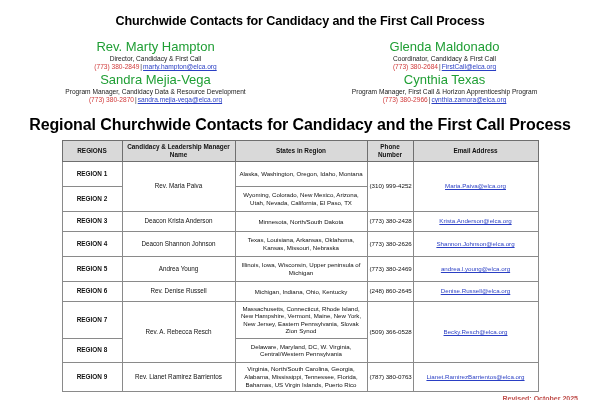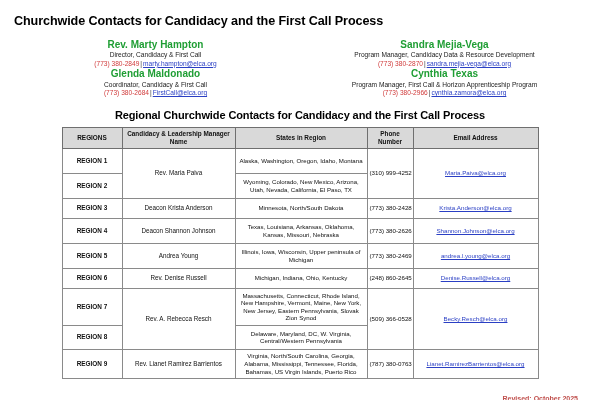--- a/index.html
+++ b/index.html
@@ -17,42 +17,43 @@
   .page {
     position: relative;
     width: 600px;
     height: 400px;
     box-sizing: border-box;
     padding: 0 14px;
   }
 
   
   .doc-title {
+    text-align: center;
     font-size: 12.6px;
     font-weight: bold;
     letter-spacing: -0.1px;
     margin: 14px 0 0 0;
     line-height: 1.2;
   }
 
   
   .contacts {
     display: grid;
     grid-template-columns: 1fr 1fr;
     column-gap: 6px;
     row-gap: 1px;
     margin-top: 10px;
   }
   .contact {
     text-align: center;
     line-height: 1.18;
   }
   .contact .c-name {
-    font-size: 10px;
-    font-weight: bold;
+    font-size: 13px;
+    font-weight: normal;
     color: #1f9e34;
     display: block;
   }
   .contact .c-role {
     font-size: 6.6px;
     color: #1a1a1a;
     display: block;
     margin-top: 0.5px;
   }
   .contact .c-line {
@@ -69,21 +70,21 @@
     padding: 0 1px;
   }
   .contact .c-email {
     color: #2a3fc4;
     text-decoration: underline;
   }
 
   
   .section-title {
     text-align: center;
-    font-size: 11px;
+    font-size: 16px;
     font-weight: bold;
     margin: 12px 0 6px 0;
     letter-spacing: -0.1px;
   }
 
   
   .tbl-wrap {
     display: flex;
     justify-content: center;
   }
@@ -161,32 +162,32 @@
 
     <div class="contact">
       <span class="c-name">Rev. Marty Hampton</span>
       <span class="c-role">Director, Candidacy &amp; First Call</span>
       <span class="c-line">
         <span class="c-phone">(773) 380-2849</span><span class="c-sep">|</span><span class="c-email">marty.hampton@elca.org</span>
       </span>
     </div>
 
     <div class="contact">
+      <span class="c-name">Glenda Maldonado</span>
+      <span class="c-role">Coordinator, Candidacy &amp; First Call</span>
+      <span class="c-line">
+        <span class="c-phone">(773) 380-2684</span><span class="c-sep">|</span><span class="c-email">FirstCall@elca.org</span>
+      </span>
+    </div>
+
+    <div class="contact">
       <span class="c-name">Sandra Mejia-Vega</span>
       <span class="c-role">Program Manager, Candidacy Data &amp; Resource Development</span>
       <span class="c-line">
         <span class="c-phone">(773) 380-2870</span><span class="c-sep">|</span><span class="c-email">sandra.mejia-vega@elca.org</span>
-      </span>
-    </div>
-
-    <div class="contact">
-      <span class="c-name">Glenda Maldonado</span>
-      <span class="c-role">Coordinator, Candidacy &amp; First Call</span>
-      <span class="c-line">
-        <span class="c-phone">(773) 380-2684</span><span class="c-sep">|</span><span class="c-email">FirstCall@elca.org</span>
       </span>
     </div>
 
     <div class="contact">
       <span class="c-name">Cynthia Texas</span>
       <span class="c-role">Program Manager, First Call &amp; Horizon Apprenticeship Program</span>
       <span class="c-line">
         <span class="c-phone">(773) 380-2966</span><span class="c-sep">|</span><span class="c-email">cynthia.zamora@elca.org</span>
       </span>
     </div>

